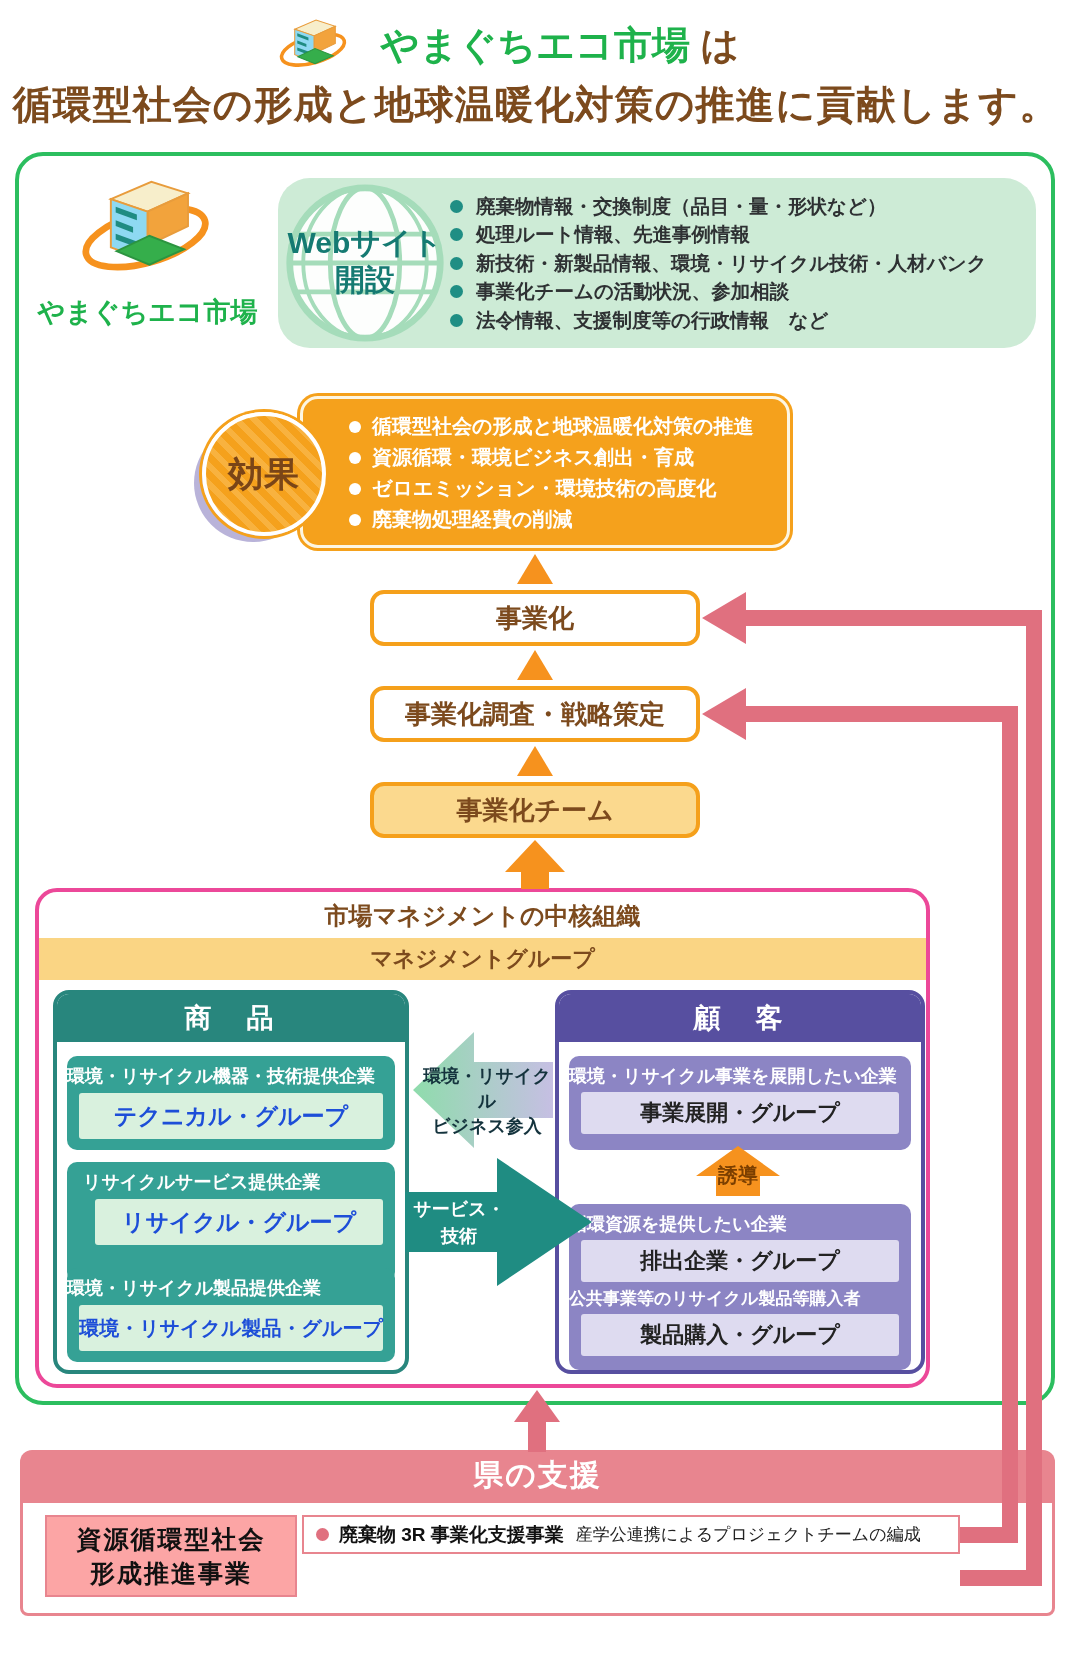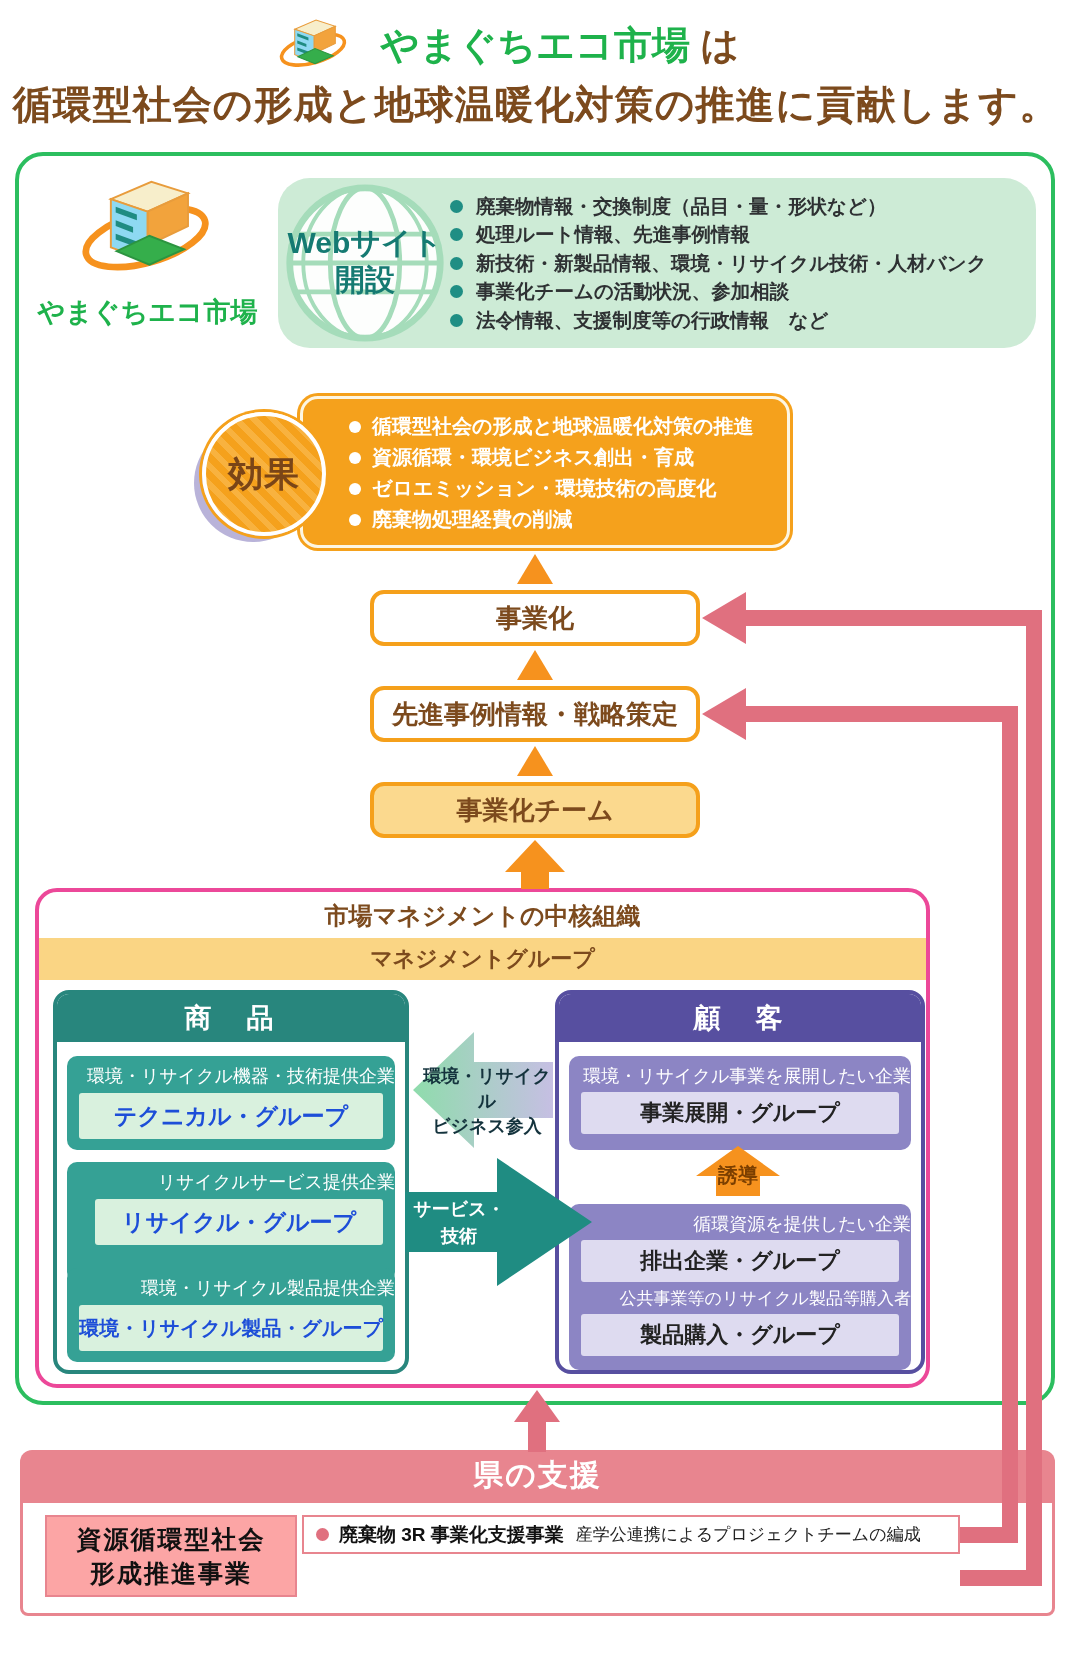--- a/index.html
+++ b/index.html
@@ -47,21 +47,21 @@
   .col-products{left:14px;width:356px;height:384px;border:4px solid #28867D;}
   .col-customers{left:516px;width:370px;height:384px;border:4px solid #574FA0;}
   .col-header{height:48px;display:flex;align-items:center;justify-content:center;font-size:27px;font-weight:bold;color:#fff;letter-spacing:4px;}
   .col-products .col-header{background:#28867D;}
   .col-customers .col-header{background:#574FA0;}
   .sub-box{position:absolute;left:10px;right:10px;border-radius:10px;box-sizing:border-box;}
   .sub-teal{background:#35A195;}
   .sub-purple{background:#8C85C4;}
   .tbox1{top:62px;height:94px;} .tbox2{top:168px;height:120px;padding-left:16px;} .tbox3{top:274px;height:94px;}
   .cbox1{top:62px;height:94px;} .cbox2{top:210px;height:166px;}
-  .company{margin-top:7px;height:26px;text-align:right;font-size:18px;font-weight:normal;color:#fff;line-height:26px;}
+  .company{margin-top:7px;height:26px;text-align:left;font-size:18px;font-weight:bold;color:#fff;line-height:26px;}
   .company.sm{font-size:17px;margin-top:5px;height:24px;line-height:24px;}
   .grp{margin:4px 12px 0;height:46px;background:#D9F1DE;border-radius:3px;display:flex;align-items:center;justify-content:center;
       font-size:23px;font-weight:bold;color:#1d4ed8;}
   .grp.sm{font-size:20px;}
   .grp-p{margin:3px 12px 0;height:42px;background:#DEDBF0;border-radius:3px;display:flex;align-items:center;justify-content:center;
       font-size:22px;font-weight:bold;color:#222;}
   
   .arrow-label{z-index:8;text-align:center;font-weight:bold;}
   .lbl-entry{left:420px;top:1064px;width:134px;font-size:18px;line-height:25px;color:#14333D;}
   .lbl-service{left:405px;top:1196px;width:108px;font-size:18px;line-height:27px;color:#fff;}
@@ -173,21 +173,21 @@
         </div>
       <div class="effect-item">
           <span class="dot-white"></span>
           <span>廃棄物処理経費の削減</span>
         </div>
     </div>
   </div>
   <div class="abs effect-circle">効果</div>
 
   <div class="abs flow-box flow1">事業化</div>
-  <div class="abs flow-box flow2">先進事例情報・戦略策定</div>
+  <div class="abs flow-box flow2">事業化調査・戦略策定</div>
   <div class="abs flow-box flow3">事業化チーム</div>
 
   <div class="abs mgmt">
     <div class="mgmt-title">市場マネジメントの中核組織</div>
     <div class="mgmt-bar">マネジメントグループ</div>
 
     <div class="col col-products">
       <div class="col-header">商　品</div>
       <div class="sub-box sub-teal tbox1">
         <div class="company">環境・リサイクル機器・技術提供企業</div>

